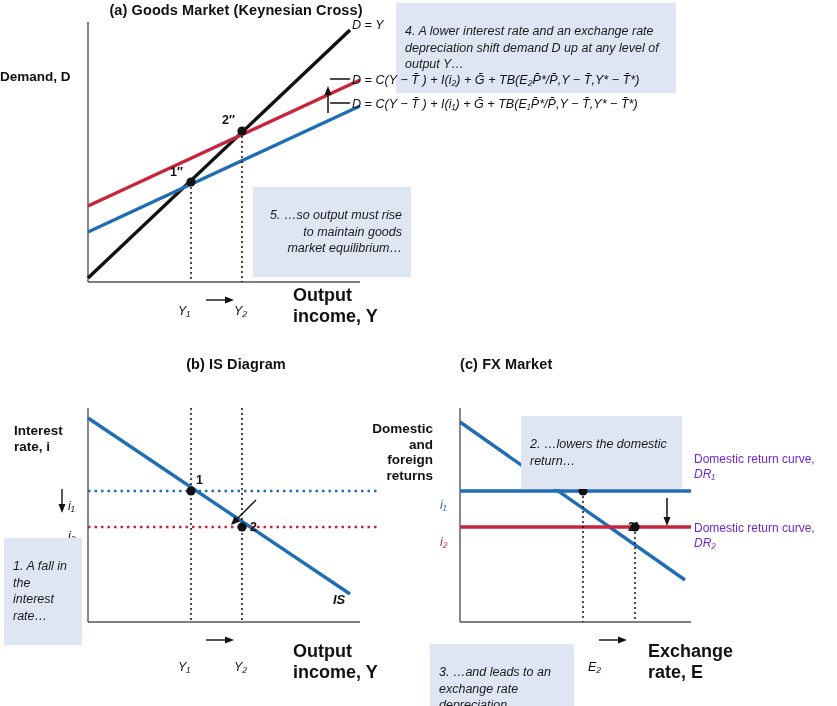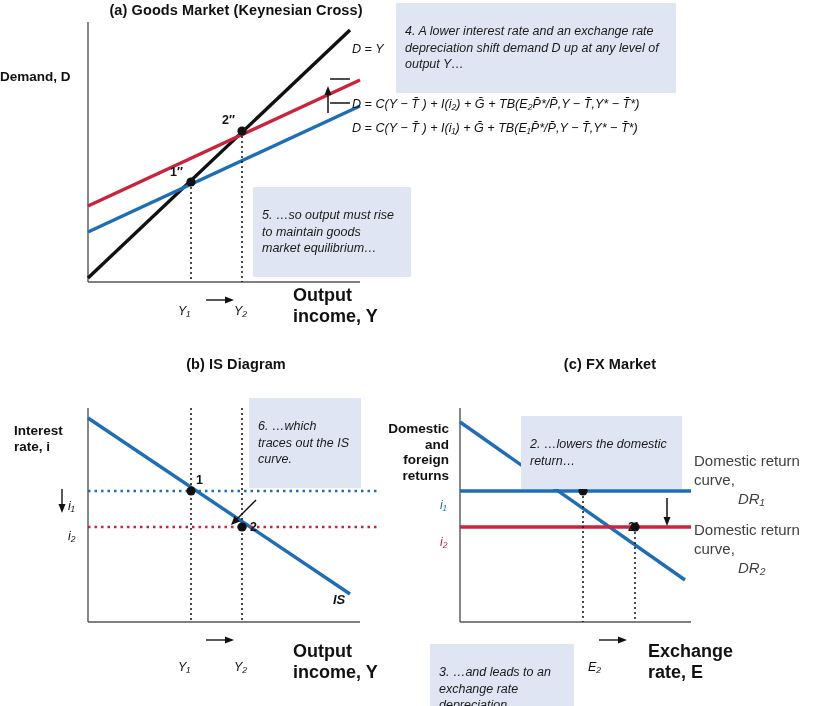--- a/index.html
+++ b/index.html
@@ -26,29 +26,28 @@
     font-size:12.5px;
     line-height:1.33;
     padding:20px 9px;
     border-radius:0;
   }
   .eqn{
     font-size:12.6px;
     color:#111;
     font-style:italic;
     white-space:nowrap;
-    margin-top:24px;
   }
   .tick{
     font-size:12.5px;font-style:italic;color:#111;margin-top:16px;
   }
   .curve-lab{
-    font-size:15px;color:#404040;line-height:1.25;
-  }
-  .curve-lab .it{font-style:italic;margin-left:44px;}
+    font-size:12px;color:#6d28d9;line-height:1.25;
+  }
+  .curve-lab .it{font-style:italic;}
   .ptlabel{font-size:12.5px;font-weight:bold;color:#111;}
   .outlab{font-size:18px;font-weight:bold;line-height:1.18;}
 </style>
 </head>
 <body>
 
 <div class="stage">
 
   <div class="abs panel-title" style="left:86px;top:2px;width:300px;text-align:center;">(a) Goods Market (Keynesian Cross)</div>
 
@@ -94,21 +93,21 @@
   <div class="abs callout" style="left:396px;top:3px;width:262px;">4. A lower interest rate and an exchange rate depreciation shift demand D up at any level of output Y…</div>
 
   <div class="abs eqn" style="left:352px;top:73px;">D = C(Y − T̄ ) + I(i₂) + Ḡ + TB(E₂P̄*/P̄,Y − T̄,Y* − T̄*)</div>
   <div class="abs eqn" style="left:352px;top:97px;">D = C(Y − T̄ ) + I(i₁) + Ḡ + TB(E₁P̄*/P̄,Y − T̄,Y* − T̄*)</div>
 
   <svg class="abs" style="left:330px;top:70px;" width="26" height="40">
     <line x1="0" y1="9" x2="20" y2="9" stroke="#111" stroke-width="1.5"></line>
     <line x1="0" y1="33" x2="20" y2="33" stroke="#111" stroke-width="1.5"></line>
   </svg>
 
-  <div class="abs callout" style="left:253px;top:187px;width:140px;">5. …so output must rise to maintain goods market equilibrium…</div>
+  <div class="abs callout" style="left:253px;top:187px;width:140px;text-align:right;">5. …so output must rise to maintain goods market equilibrium…</div>
 
   <div class="abs panel-title" style="left:86px;top:356px;width:300px;text-align:center;">(b) IS Diagram</div>
 
   <div class="abs axis-label" style="left:14px;top:384px;">
     <div>Interest</div>
     <div>rate, i</div>
   </div>
 
   <svg class="abs" style="left:60px;top:400px;" width="320" height="245">
     <line x1="28" y1="8" x2="28" y2="222" stroke="#555" stroke-width="1.4"></line>
@@ -149,26 +148,26 @@
   <div class="abs outlab" style="left:293px;top:641px;">
     <div>Output</div>
     <div>income, Y</div>
   </div>
 
   <div class="abs tick" style="left:333px;top:576px;font-style:italic;font-weight:bold;font-size:13px;">IS</div>
 
   <div class="abs tick" style="left:440px;top:482px;color:#1f6eb5;">i₁</div>
   <div class="abs tick" style="left:440px;top:519px;color:#c8253c;">i₂</div>
 
-  <div class="abs callout" style="left:249px;top:398px;width:94px;">6. …which traces out the IS curve.</div>
-
-
-  <div class="abs panel-title" style="left:460px;top:356px;width:300px;text-align:center;">(c) FX Market</div>
-
-  <div class="abs axis-label" style="left:379px;top:382px;width:70px;text-align:right;">
+
+  <div class="abs callout" style="left:4px;top:538px;width:60px;">1. A fall in the interest rate…</div>
+
+  <div class="abs panel-title" style="left:460px;top:356px;width:300px;text-align:left;">(c) FX Market</div>
+
+  <div class="abs axis-label" style="left:363px;top:382px;width:70px;text-align:right;">
     <div>Domestic</div>
     <div>and</div>
     <div>foreign</div>
     <div>returns</div>
   </div>
 
   <svg class="abs" style="left:455px;top:400px;" width="250" height="245">
     <line x1="5" y1="8" x2="5" y2="222" stroke="#555" stroke-width="1.4"></line>
     <line x1="5" y1="222" x2="236" y2="222" stroke="#555" stroke-width="1.4"></line>
 

